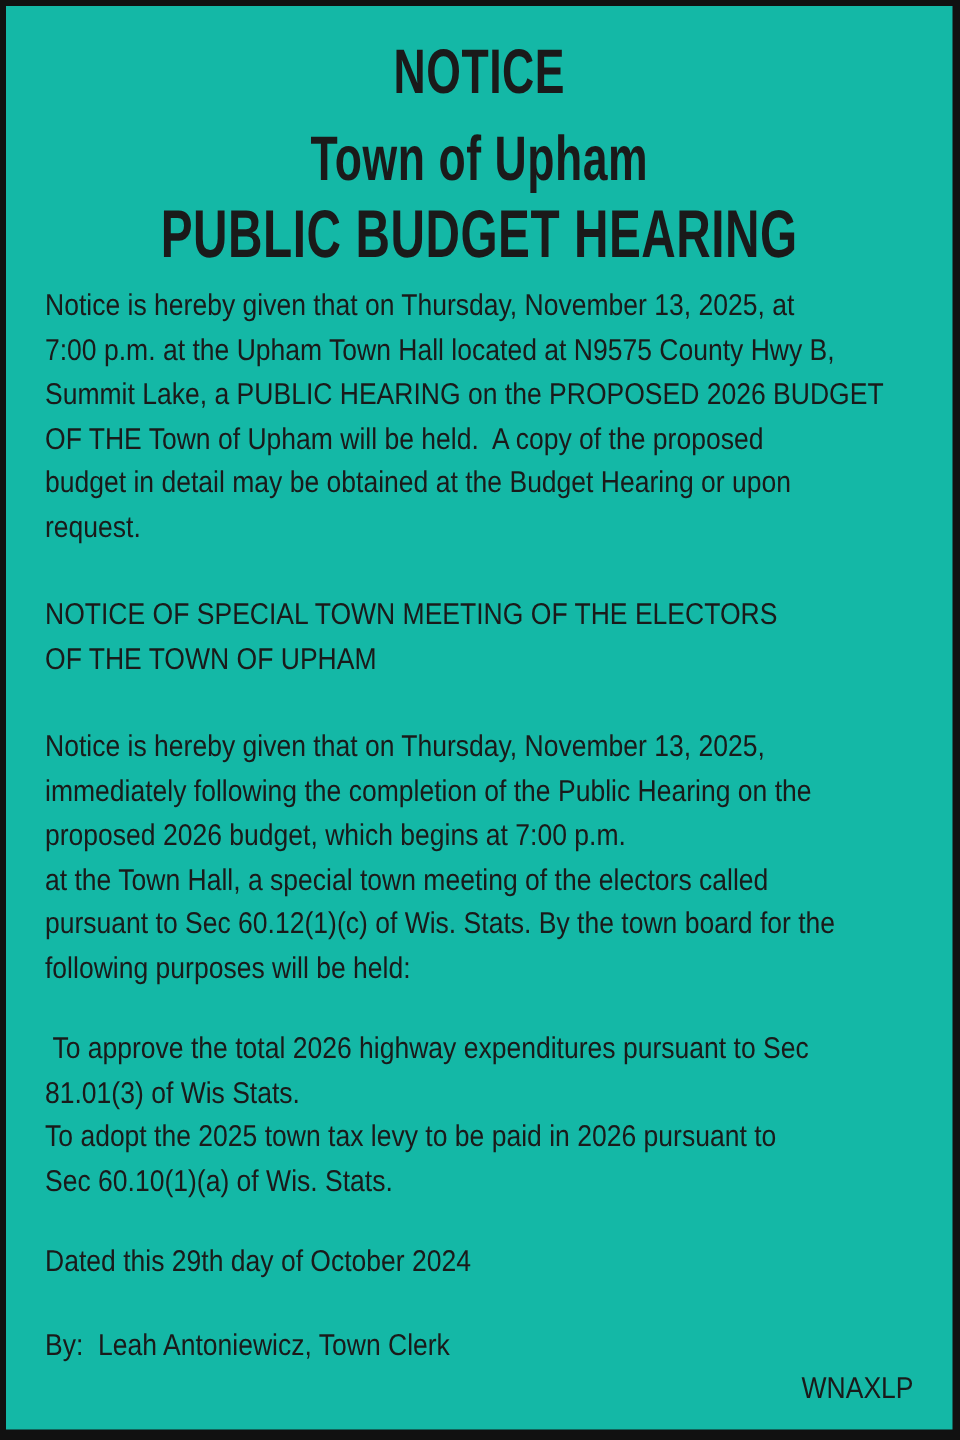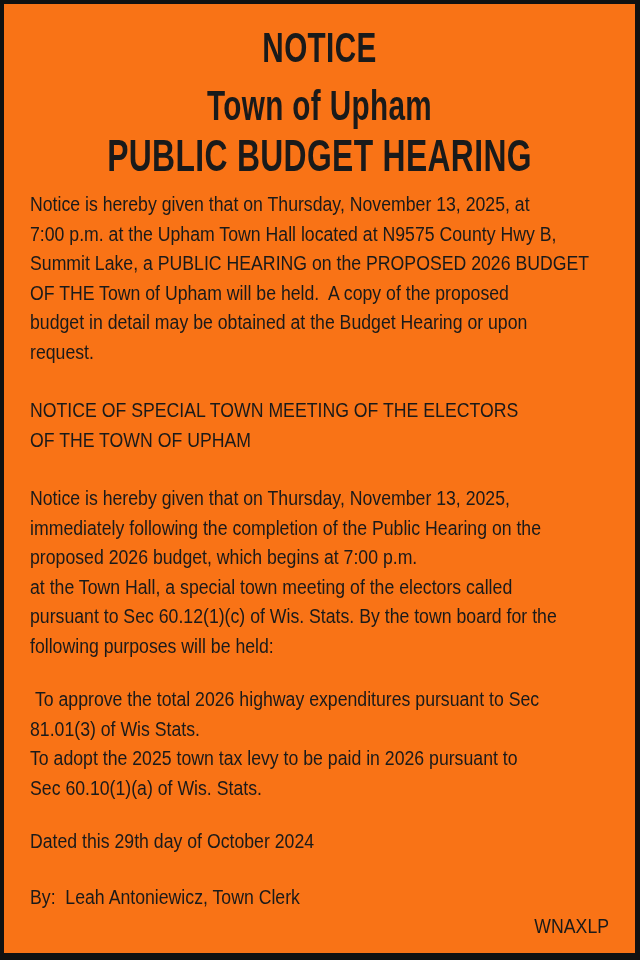--- a/index.html
+++ b/index.html
@@ -4,21 +4,21 @@
 <style>
   html, body {
     margin: 0;
     padding: 0;
     background: #ffffff;
   }
   .page {
     box-sizing: border-box;
     width: 640px;
     height: 960px;
-    background: #f97316;
+    background: #14b8a6;
     border: 4px solid #111111;
     border-right-width: 5px;
     border-bottom-width: 7px;
     padding: 22px 26px 0 26px;
     overflow: hidden;
     font-family: "Liberation Sans", "DejaVu Sans", sans-serif;
     color: #1a1a1a;
   }
   
   .squeeze {

